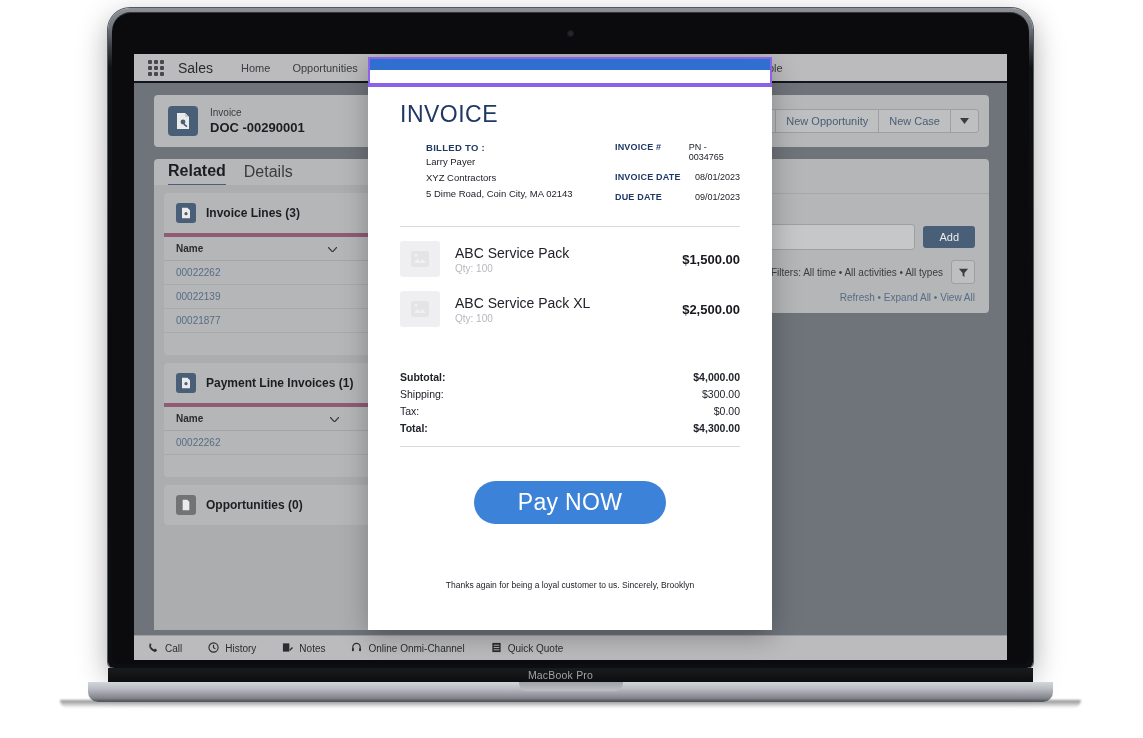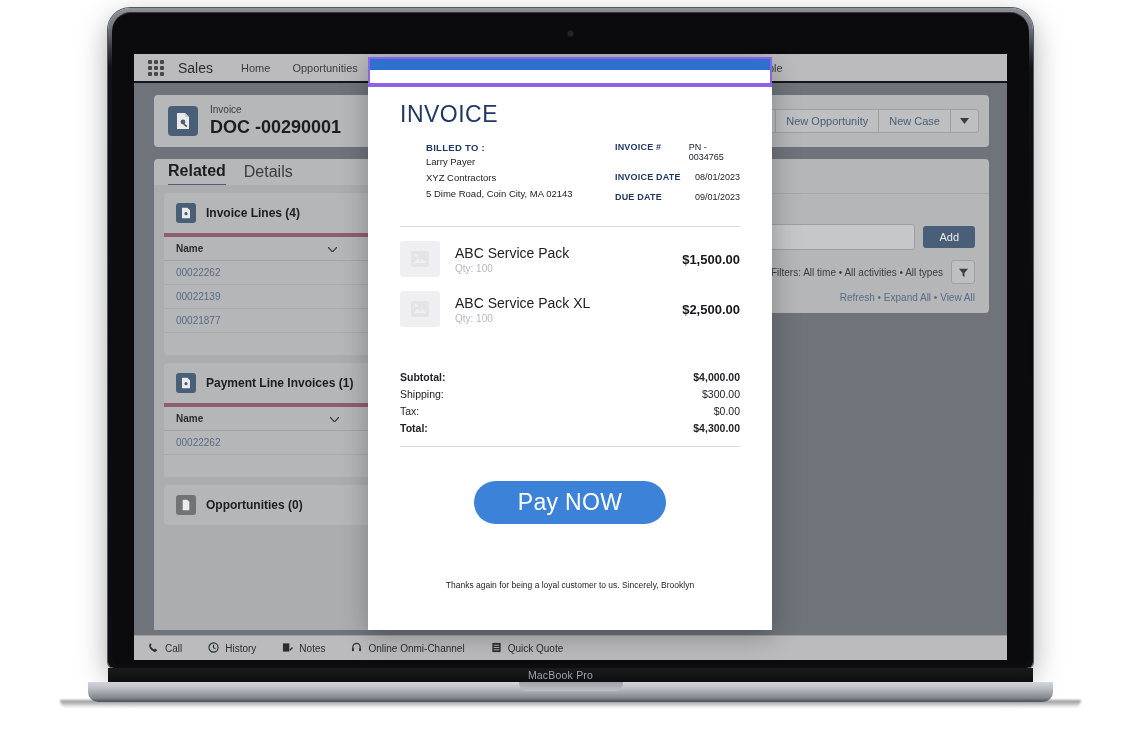--- a/index.html
+++ b/index.html
@@ -94,21 +94,21 @@
     background: #c5c7cb; border-radius: 4px;
     display: flex; align-items: center;
   }
   .rec-icon {
     width: 30px; height: 30px; margin-left: 14px; border-radius: 4px;
     background: #2b6cb8; position: relative; flex: none;
   }
   .rec-icon svg { position: absolute; left: 6px; top: 6px; }
   .rec-meta { margin-left: 12px; }
   .rec-type { font-size: 10px; color: #3d424a; }
-  .rec-title { font-size: 18px; font-weight: bold; color: #1c2029; margin-top: 2px; }
+  .rec-title { font-size: 13px; font-weight: bold; color: #1c2029; margin-top: 2px; }
   .rec-actions { margin-left: auto; margin-right: 10px; display: flex; align-items: stretch; }
   .rec-btn {
     font-size: 11px; color: #2b6cb8; background: #cdd0d4;
     border: 1px solid #a9adb3; border-right: none;
     padding: 5px 10px; white-space: nowrap;
   }
   .rec-btn:first-child { border-radius: 3px 0 0 3px; }
   .rec-caret {
     background: #cdd0d4; border: 1px solid #a9adb3; border-radius: 0 3px 3px 0;
     padding: 5px 9px; display: flex; align-items: center;
@@ -296,21 +296,21 @@
         <div class="left-col">
 
           <div class="card">
             <div class="card-head">
               <div class="card-ico">
                 <svg width="12" height="12" viewBox="0 0 18 18">
                     <path d="M3 1h8l4 4v12H3z" fill="#fff"></path>
                     <circle cx="9" cy="10" r="2.4" fill="#2b6cb8"></circle>
                   </svg>
               </div>
-              <div class="card-title">Invoice Lines (4)</div>
+              <div class="card-title">Invoice Lines (3)</div>
             </div>
             <table class="rel">
               <tbody>
                   <tr>
                 <th>
                   <span>Name</span>
                   <span style="float:right;margin-right:-40px">
                     <svg width="9" height="5" viewBox="0 0 9 5">
                           <path d="M0 0l4.5 5L9 0" fill="none" stroke="#3d424a" stroke-width="1.2"></path>
                         </svg>

